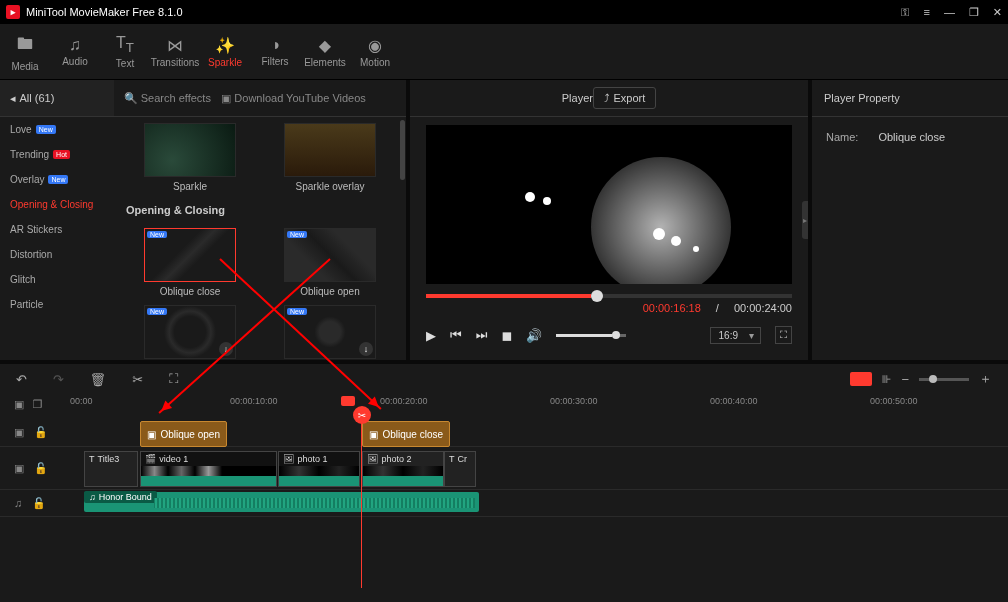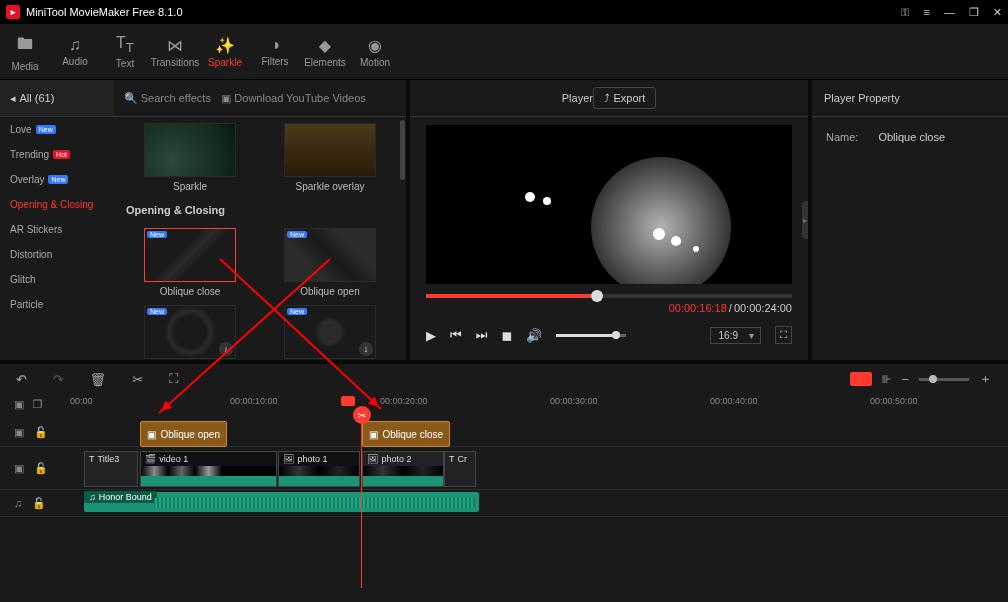--- a/index.html
+++ b/index.html
@@ -34,21 +34,21 @@
 .thumb-lbl{font-size:10px;color:#bbb}
 .section-title{padding:6px 12px;color:#ccc;font-size:11px;font-weight:bold}
 .player-panel{flex:1;background:#1a1a1a;margin-left:4px;display:flex;flex-direction:column;position:relative}
 .player-header{height:36px;display:flex;align-items:center;justify-content:center;padding:0 12px;border-bottom:1px solid #333}
 .export-btn{border:1px solid #444;padding:4px 10px;border-radius:3px;cursor:pointer;display:flex;align-items:center;gap:4px}
 .preview{flex:1;margin:8px 16px 0;background:#000;position:relative;overflow:hidden}
 .preview .flare{position:absolute;border-radius:50%;background:radial-gradient(circle,#fff,rgba(255,255,255,0))}
 .progress{height:4px;margin:10px 16px 4px;background:#333;position:relative}
 .progress .fill{position:absolute;left:0;top:0;height:100%;width:45%;background:#ff3a2f}
 .progress .knob{position:absolute;left:45%;top:-4px;width:12px;height:12px;background:#ddd;border-radius:50%}
-.time-row{display:flex;justify-content:flex-end;padding:0 16px;gap:2px;font-size:11px}
+.time-row{display:flex;justify-content:flex-end;padding:0 16px;gap:15px;font-size:11px}
 .time-row .cur{color:#ff3a2f}
 .controls{height:30px;display:flex;align-items:center;padding:6px 16px 10px;gap:14px}
 .controls .ico{cursor:pointer;color:#ddd;font-size:13px}
 .vol-bar{width:70px;height:3px;background:#666;position:relative}
 .vol-bar .v{position:absolute;left:0;top:0;height:100%;width:80%;background:#ddd}
 .vol-bar .k{position:absolute;left:80%;top:-3px;width:8px;height:8px;background:#ddd;border-radius:50%}
 .aspect{margin-left:auto;border:1px solid #444;padding:2px 22px 2px 8px;position:relative;font-size:10px}
 .aspect::after{content:"▾";position:absolute;right:6px;top:2px;color:#999}
 .fs{border:1px solid #444;padding:2px 4px;font-size:10px}
 .prop-panel{width:196px;background:#1a1a1a;margin-left:4px}

